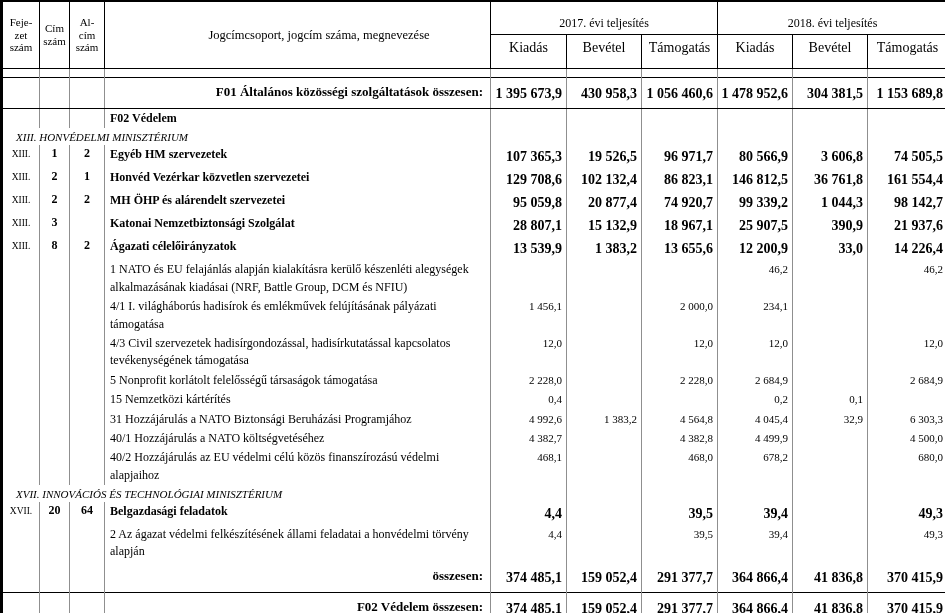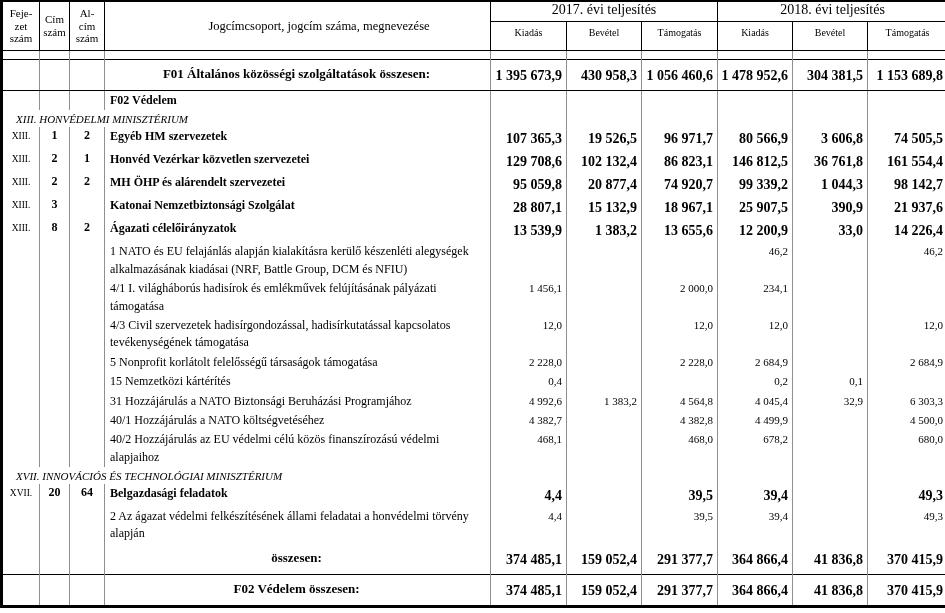--- a/index.html
+++ b/index.html
@@ -1,34 +1,34 @@
 <!DOCTYPE html>
 <html><head>
 <meta charset="utf-8">
 <style>
   html,body{margin:0;padding:0;background:#fff;}
   body{width:945px;font-family:"Liberation Serif","DejaVu Serif",serif;color:#000;}
   table#budget{border-collapse:collapse;table-layout:fixed;width:945px;
     border-top:2px solid #000;border-left:3px solid #000;border-right:1px solid #000;border-bottom:3px solid #000;}
   
   thead th{border:1px solid #000;font-weight:normal;vertical-align:middle;text-align:center;background:#fff;padding-left:44px;}
-  th.year{font-size:14px;padding:0 0 3px;}
-  th.sub{font-size:10px;padding:5px 0 12px;vertical-align:top;}
+  th.year{font-size:12px;padding:14px 0 3px;}
+  th.sub{font-size:14px;padding:5px 0 12px;vertical-align:top;}
   th.lefthead{font-size:11px;line-height:1.15;white-space:pre-line;padding:4px 0;}
   th.namehead{font-size:12.5px;}
   
   tbody td{border-left:1px solid #8f8f8f;padding:1px 3px;vertical-align:top;overflow:hidden;}
   tbody tr td:first-child{border-left:none;}
   td.fej{font-size:9.5px;font-weight:normal;text-align:center;padding-top:4px;}
   td.cim,td.alc{font-size:12px;font-weight:bold;text-align:center;}
   td.name{font-size:12px;line-height:1.45;padding-left:5px;}
   td.num{font-size:11px;text-align:right;padding-right:4px;line-height:1.5;}
   .b{font-weight:bold;}
   td.num.b{font-size:14px;}
-  td.rt{text-align:center;padding-right:7px;}
+  td.rt{text-align:right;padding-right:7px;}
   tr.bt td{border-top:1px solid #000;}
   tr.bb td{border-bottom:1px solid #000;}
   tr.sp td{height:8px;padding:0;}
   tr.pad td{padding-top:5px;padding-bottom:4px;}
   tr.pad td.name{font-size:13px;}
   td.section{font-size:11px;padding-left:13px;padding-top:3px;padding-bottom:2px;border-left:none;font-style:italic;}
 </style>
 </head>
 <body>
 

